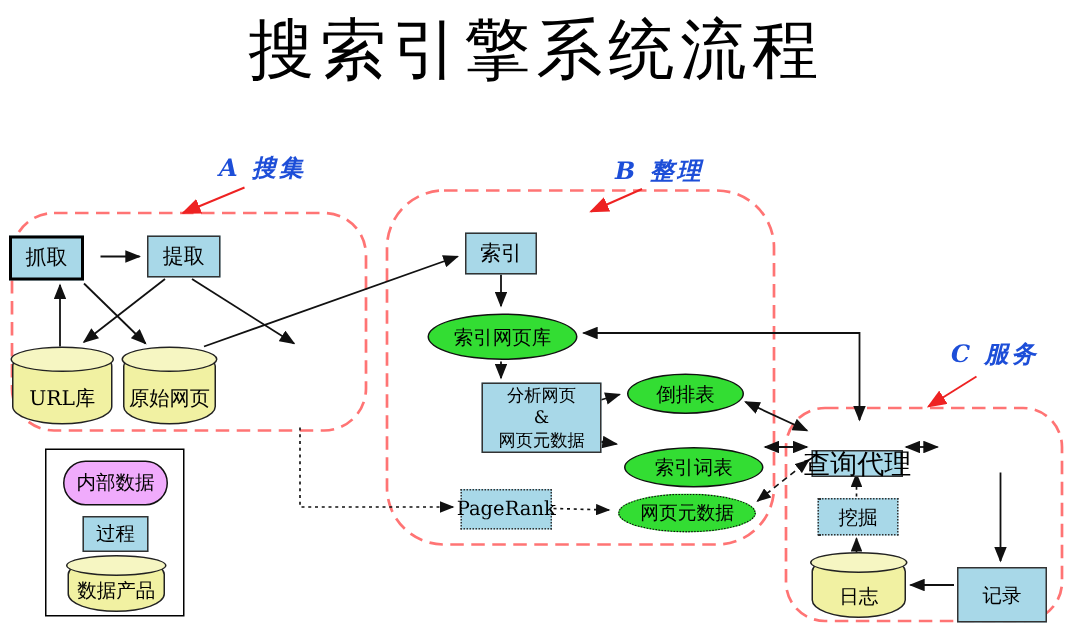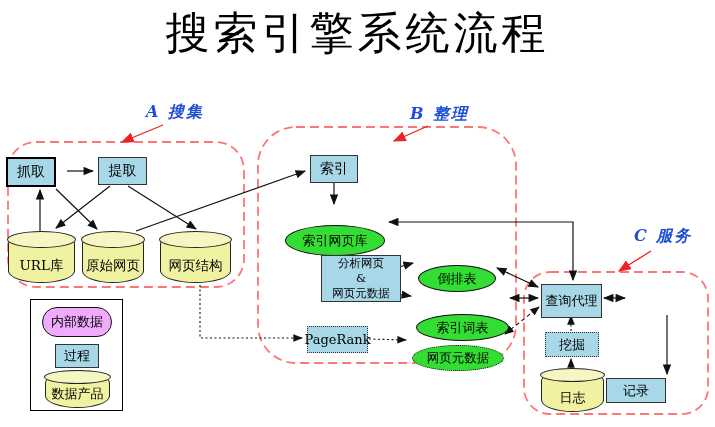--- a/index.html
+++ b/index.html
@@ -9,21 +9,21 @@
          font-size:44px;letter-spacing:4px;font-weight:500;}
   svg.layer{position:absolute;left:0;top:0;}
   .region-label{position:absolute;font-size:16px;font-weight:bold;font-style:italic;
                 color:#1d4ed8;letter-spacing:2px;white-space:nowrap;}
   .node{position:absolute;box-sizing:border-box;display:flex;align-items:center;
         justify-content:center;text-align:center;white-space:nowrap;}
   .box{background:#a8d8e8;border:1.2px solid #333;font-size:14px;}
   .box.thick{border:2px solid #000;}
   .box.dotted{border:1.6px dotted #333;}
   .box.redbox{border:2.5px solid #e8334c;font-weight:bold;font-size:15px;}
-  .ellipse{background:#33dd33;border:1.6px solid #111;border-radius:50%;font-size:13px;margin-top:16px;}
+  .ellipse{background:#33dd33;border:1.6px solid #111;border-radius:50%;font-size:13px;}
   .ellipse.dotted{border:1.7px dotted #111;}
   .stadium{background:#f0abfc;border:1.8px solid #111;border-radius:15px;font-size:13px;font-family:Liberation Mono, monospace;}
   .multiline{flex-direction:column;line-height:1.3;font-size:11.5px;}
   .cyl{position:absolute;box-sizing:border-box;background:#f1f1a2;border:1.5px solid #222;
        border-radius:50% / 12px;display:flex;align-items:flex-end;justify-content:center;
        font-size:13.5px;padding-bottom:7px;}
   .cyl::before{content:"";position:absolute;top:-2px;left:-2px;right:-2px;height:17px;
        box-sizing:border-box;background:#f6f6c2;border:1.5px solid #222;border-radius:50%;}
   .cyl span{position:relative;z-index:2;}
   .cyl.small{font-size:13px;padding-bottom:4px;}
@@ -86,42 +86,39 @@
   <div class="region-label" style="left:634px;top:226px;">C 服务</div>
 
   <div class="node box thick" style="left:6px;top:157px;width:50px;height:30px;">抓取</div>
   <div class="node box" style="left:98px;top:157px;width:49px;height:28px;">提取</div>
   <div class="cyl" style="left:8px;top:232px;width:67px;height:51px;">
       <span>URL库</span>
     </div>
   <div class="cyl" style="left:82px;top:232px;width:62px;height:51px;">
       <span>原始网页</span>
     </div>
-  <div class="cyl" style="left:160px;top:232px;width:71px;height:51px;">
-      <span>网页结构</span>
-    </div>
 
   <div class="node box" style="left:310px;top:155px;width:48px;height:28px;">索引</div>
   <div class="node ellipse" style="left:285px;top:209px;width:100px;height:31px;">索引网页库</div>
   <div class="node box multiline" style="left:294px;top:255px;width:80px;height:47px;margin-left:27px;">
     <span>分析网页</span>
     <span>&amp;</span>
     <span>网页元数据</span>
   </div>
   <div class="node ellipse" style="left:418px;top:249px;width:78px;height:27px;">倒排表</div>
   <div class="node ellipse" style="left:416px;top:298px;width:93px;height:27px;">索引词表</div>
   <div class="node box dotted pr" style="left:307px;top:326px;width:61px;height:27px;">PageRank</div>
   <div class="node ellipse dotted" style="left:412px;top:329px;width:92px;height:26px;font-size:12.5px;">网页元数据</div>
 
-  <div class="node box" style="left:541px;top:284px;width:61px;height:34px;font-size:13px;">查询代理</div>
+  <div class="node box" style="left:541px;top:300px;width:61px;height:18px;font-size:18px;">查询代理</div>
   <div class="node box dotted" style="left:545px;top:332px;width:54px;height:25px;font-size:13px;">挖掘</div>
   <div class="cyl small" style="left:541px;top:369px;width:63px;height:43px;">
       <span>日志</span>
     </div>
-  <div class="node box" style="left:606px;top:378px;width:60px;height:25px;font-size:13px;">记录</div>
+  <div class="node box" style="left:638px;top:378px;width:60px;height:37px;font-size:13px;">记录</div>
 
   <div class="legend-box"></div>
   <div class="node stadium" style="left:42px;top:307px;width:70px;height:30px;">内部数据</div>
   <div class="node box" style="left:55px;top:344px;width:44px;height:24px;font-size:13px;">过程</div>
   <div class="cyl small" style="left:45px;top:371px;width:65px;height:37px;">
       <span>数据产品</span>
     </div>
 
 </div>
 

